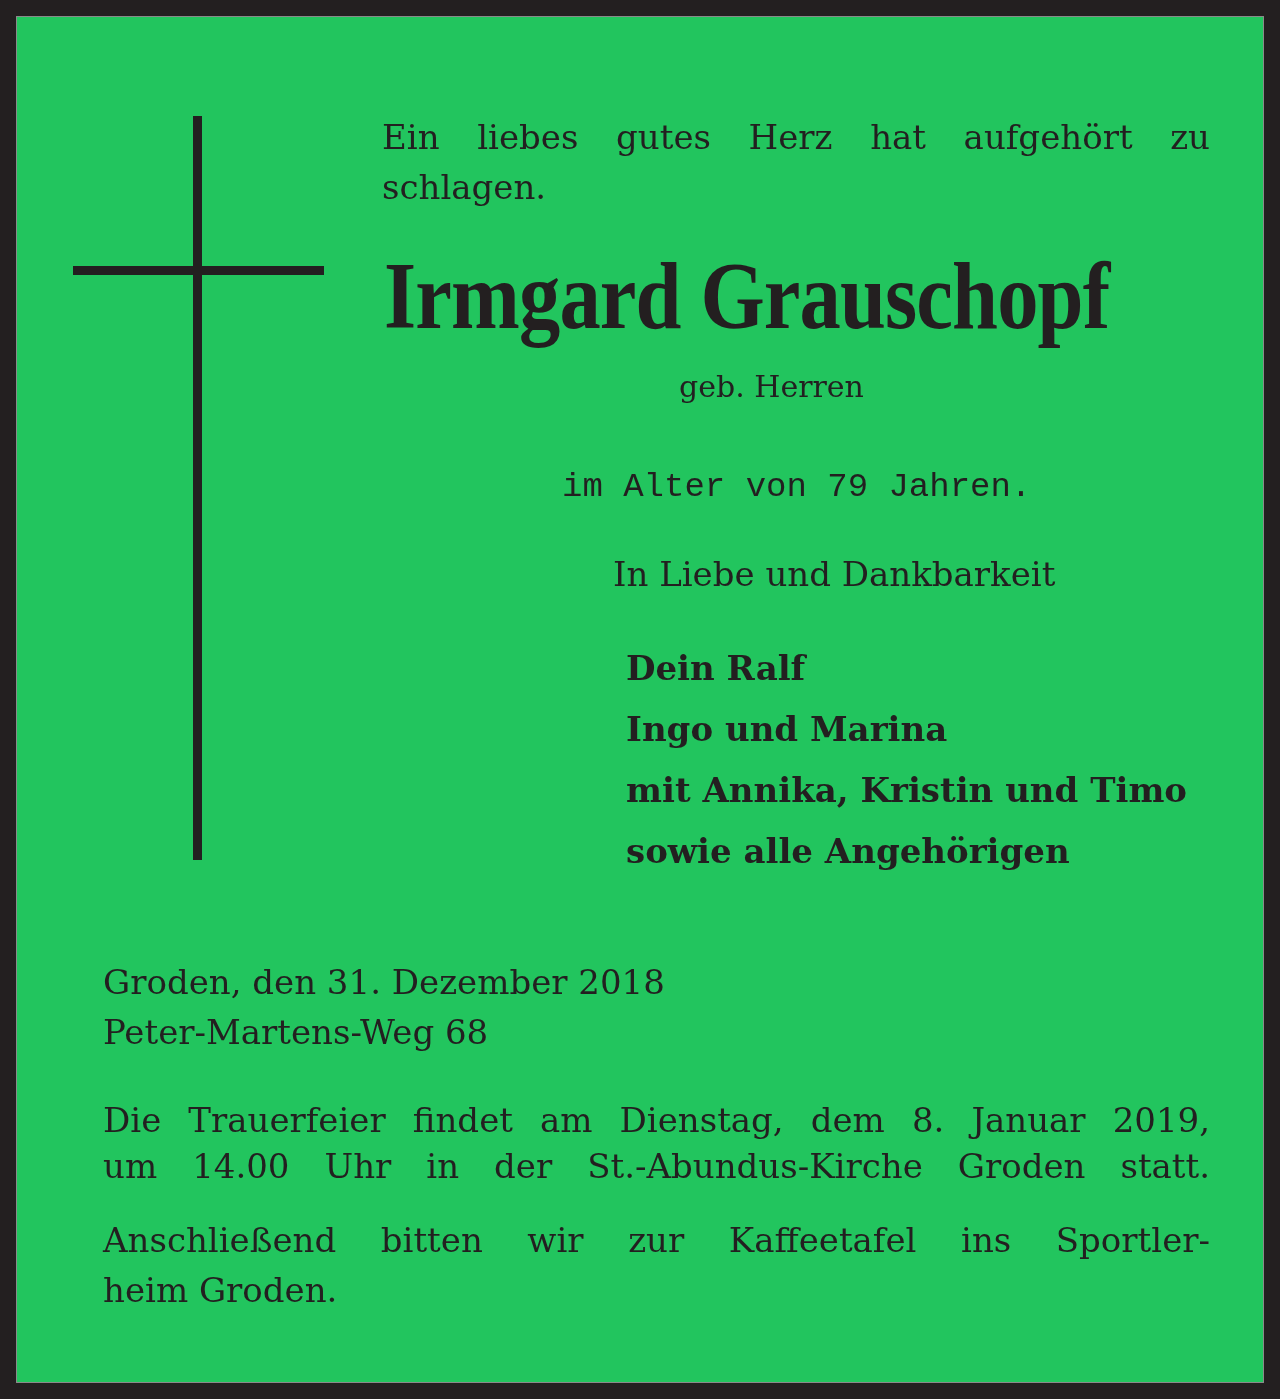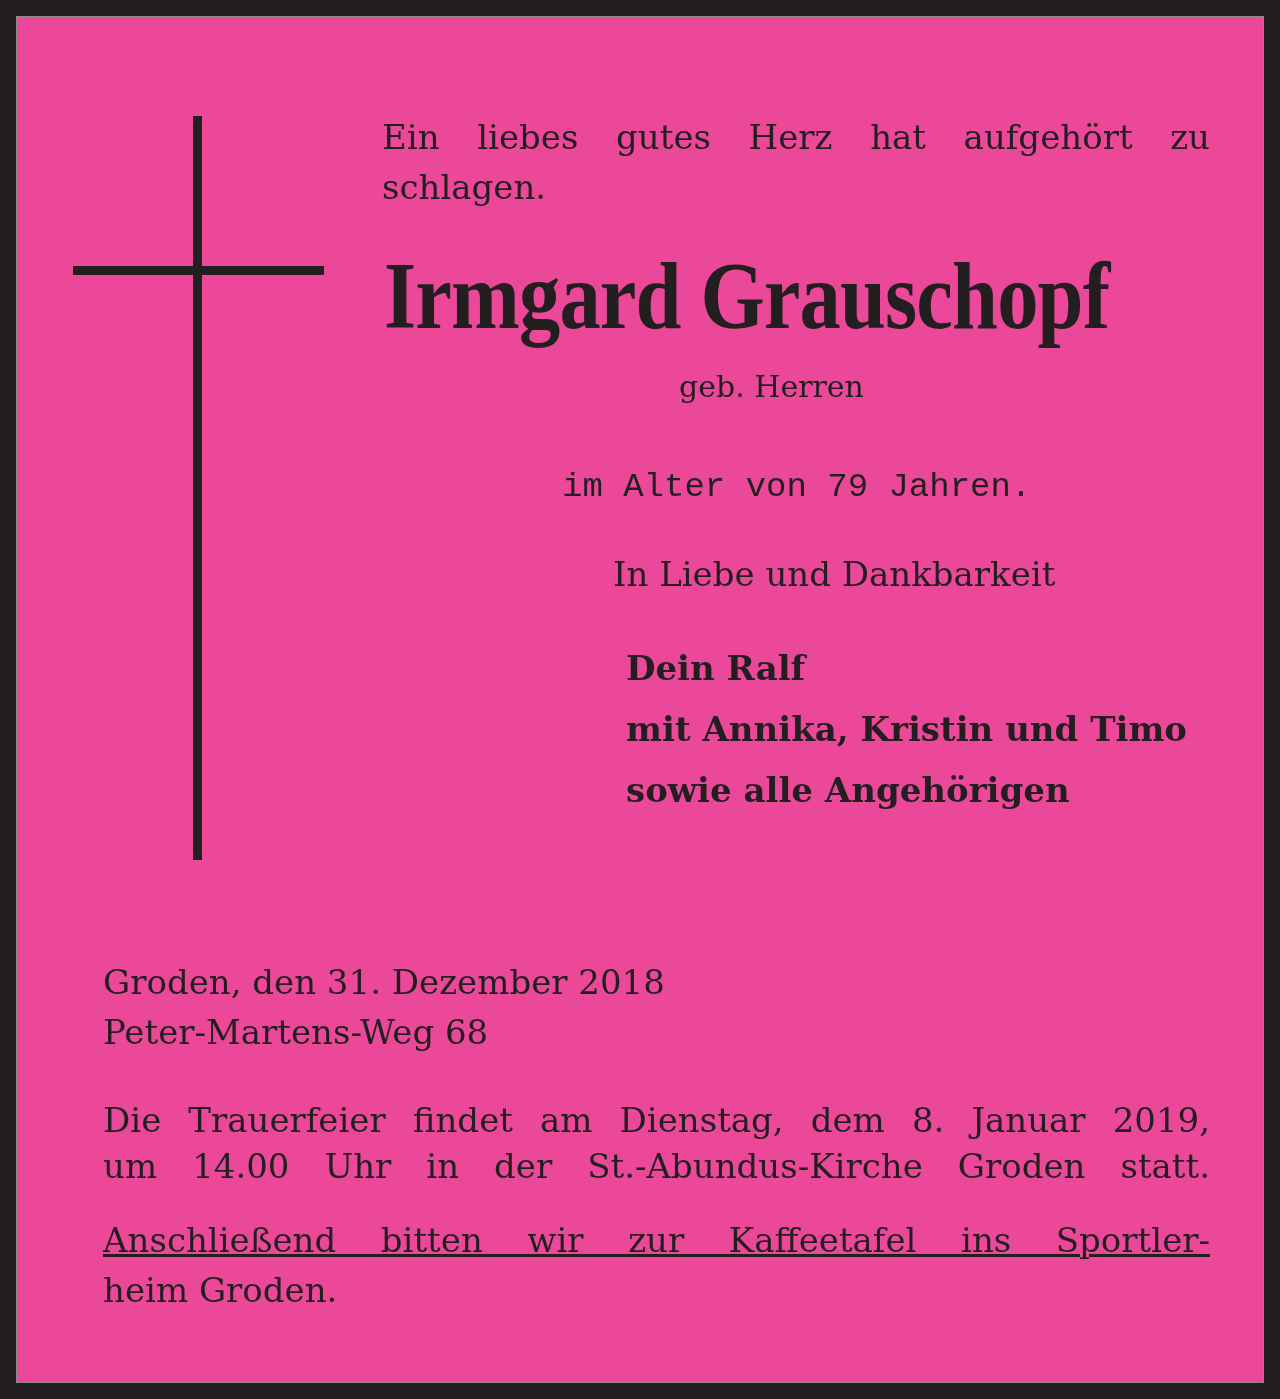--- a/index.html
+++ b/index.html
@@ -9,21 +9,21 @@
       height: 1399px;
       overflow: hidden;
       background: #231f20;
     }
     .page {
       position: absolute;
       left: 16px;
       top: 16px;
       width: 1248px;
       height: 1367px;
-      background: #ec4899;
+      background: #22c55e;
       box-shadow: inset 0 0 0 1px #8a8a8a;
     }
     .serif {
       font-family: "DejaVu Serif", "Liberation Serif", serif;
       color: #231f20;
     }
     .cross-v {
       position: absolute;
       left: 177px;
       top: 100px;
@@ -107,21 +107,21 @@
       line-height: 46px;
     }
     .funeral div { text-align: justify; text-align-last: justify; }
     .after {
       left: 87px;
       top: 1199px;
       width: 1107px;
       font-size: 34px;
       line-height: 50px;
     }
-    .after .l1 { text-align: justify; text-align-last: justify; text-decoration: underline; }
+    .after .l1 { text-align: justify; text-align-last: justify; }
   </style>
 </head>
 <body>
 
 <div class="page">
 
   <div>
     <div class="cross-v"></div>
     <div class="cross-h"></div>
   </div>
@@ -134,20 +134,21 @@
   <div class="abs serif name">Irmgard Grauschopf</div>
 
   <div class="abs serif born">geb. Herren</div>
 
   <div class="abs serif age">im Alter von 79 Jahren.</div>
 
   <div class="abs serif thanks">In Liebe und Dankbarkeit</div>
 
   <div class="abs serif signers">
     <div>Dein Ralf</div>
+    <div>Ingo und Marina</div>
     <div>mit Annika, Kristin und Timo</div>
     <div>sowie alle Angehörigen</div>
   </div>
 
   <div class="abs serif place">
     <div>Groden, den 31. Dezember 2018</div>
     <div>Peter-Martens-Weg 68</div>
   </div>
 
   <div class="abs serif funeral">

